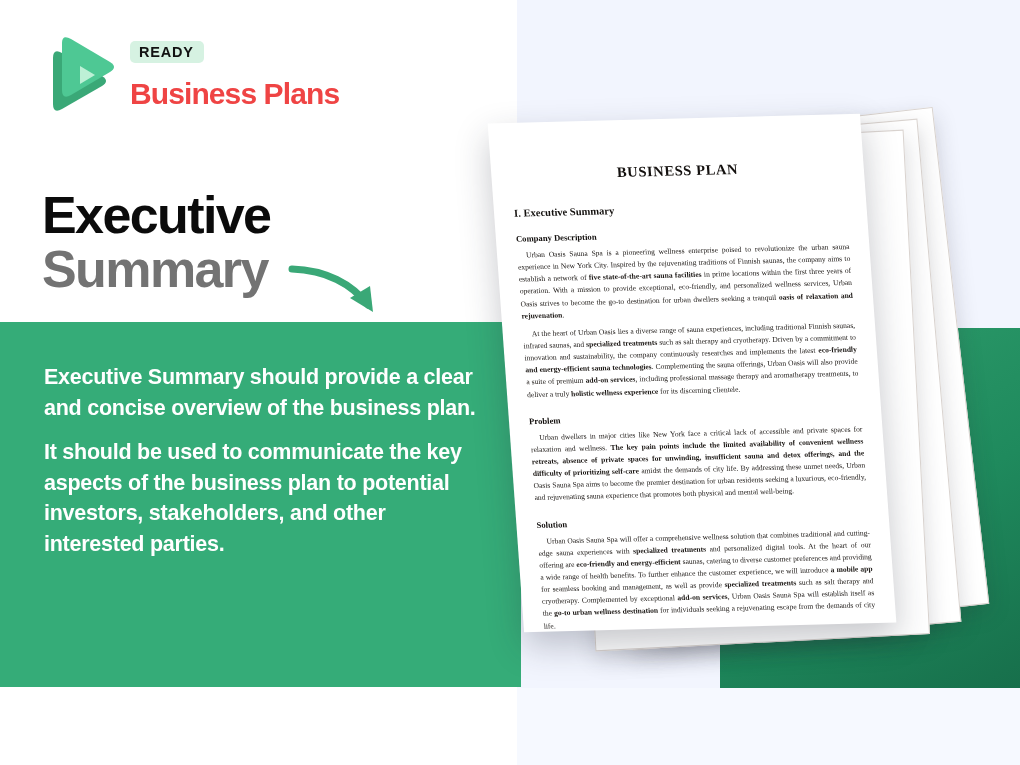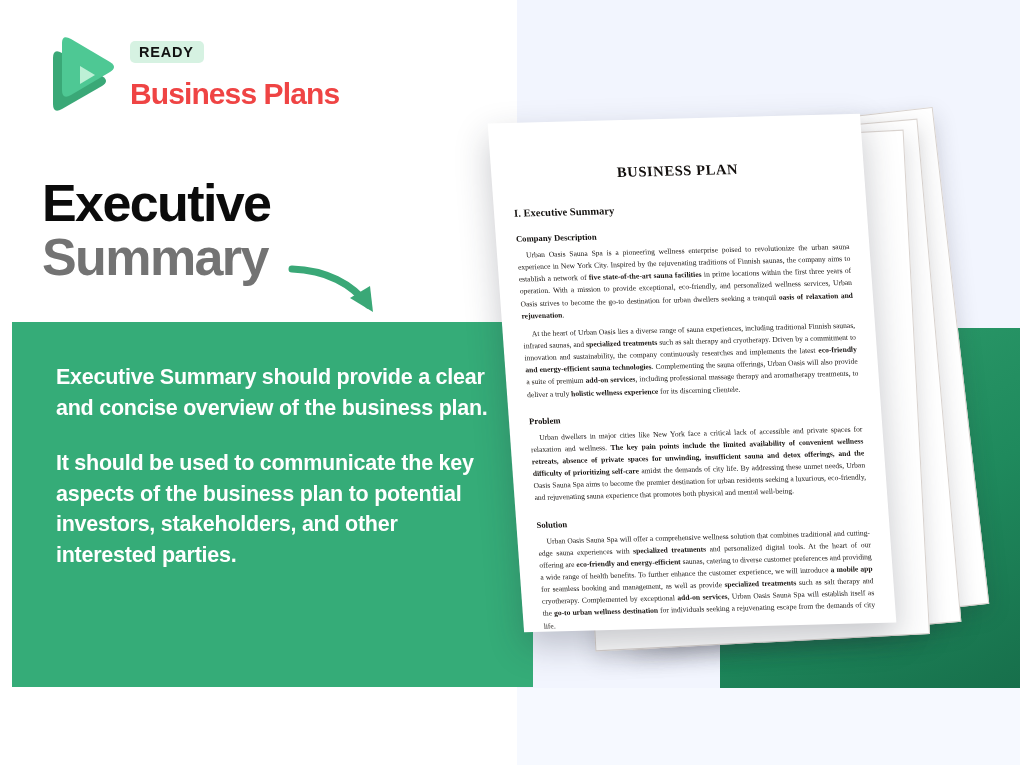--- a/index.html
+++ b/index.html
@@ -36,42 +36,42 @@
     font-size:14.5px; font-weight:700; letter-spacing:.8px;
     padding:4px 10px 4px 9px; border-radius:5px;
     line-height:1;
   }
   .brand {
     font-size:30px; font-weight:800; color:#ef4444;
     letter-spacing:-.9px; line-height:1;
   }
 
   
-  .headline { position:absolute; left:42px; top:176px; }
+  .headline { position:absolute; left:42px; top:188px; }
   .headline .l1 {
     font-size:52px; font-weight:800; color:#0b0b0b;
     letter-spacing:-1.6px; line-height:1.04;
   }
   .headline .l2 {
     font-size:52px; font-weight:800; color:#737373;
     letter-spacing:-1.6px; line-height:1.04;
   }
   .arrow { position:absolute; left:286px; top:258px; width:110px; height:66px; }
 
   
   .panel {
-    position:absolute; left:12px; top:322px; width:521px; height:365px;
+    position:absolute; left:0; top:322px; width:521px; height:365px;
     background:#35ac78;
     padding:40px 44px 0 44px;
   }
   .panel p {
     color:#ffffff; font-size:21.5px; font-weight:700;
     line-height:1.42; letter-spacing:-.25px;
   }
-  .panel p + p { margin-top:25px; }
+  .panel p + p { margin-top:14px; }
 
   
   .docs { position:absolute; left:470px; top:60px; width:560px; height:640px; }
   .sheet {
     position:absolute;
     background:#ffffff;
     border:1px solid #d9d3cf;
     box-shadow:0 8px 22px rgba(40,40,50,.18);
   }
   .sheet.back3 { left:162px; top:64px;  width:330px; height:500px; transform:rotate(-6.5deg); }

